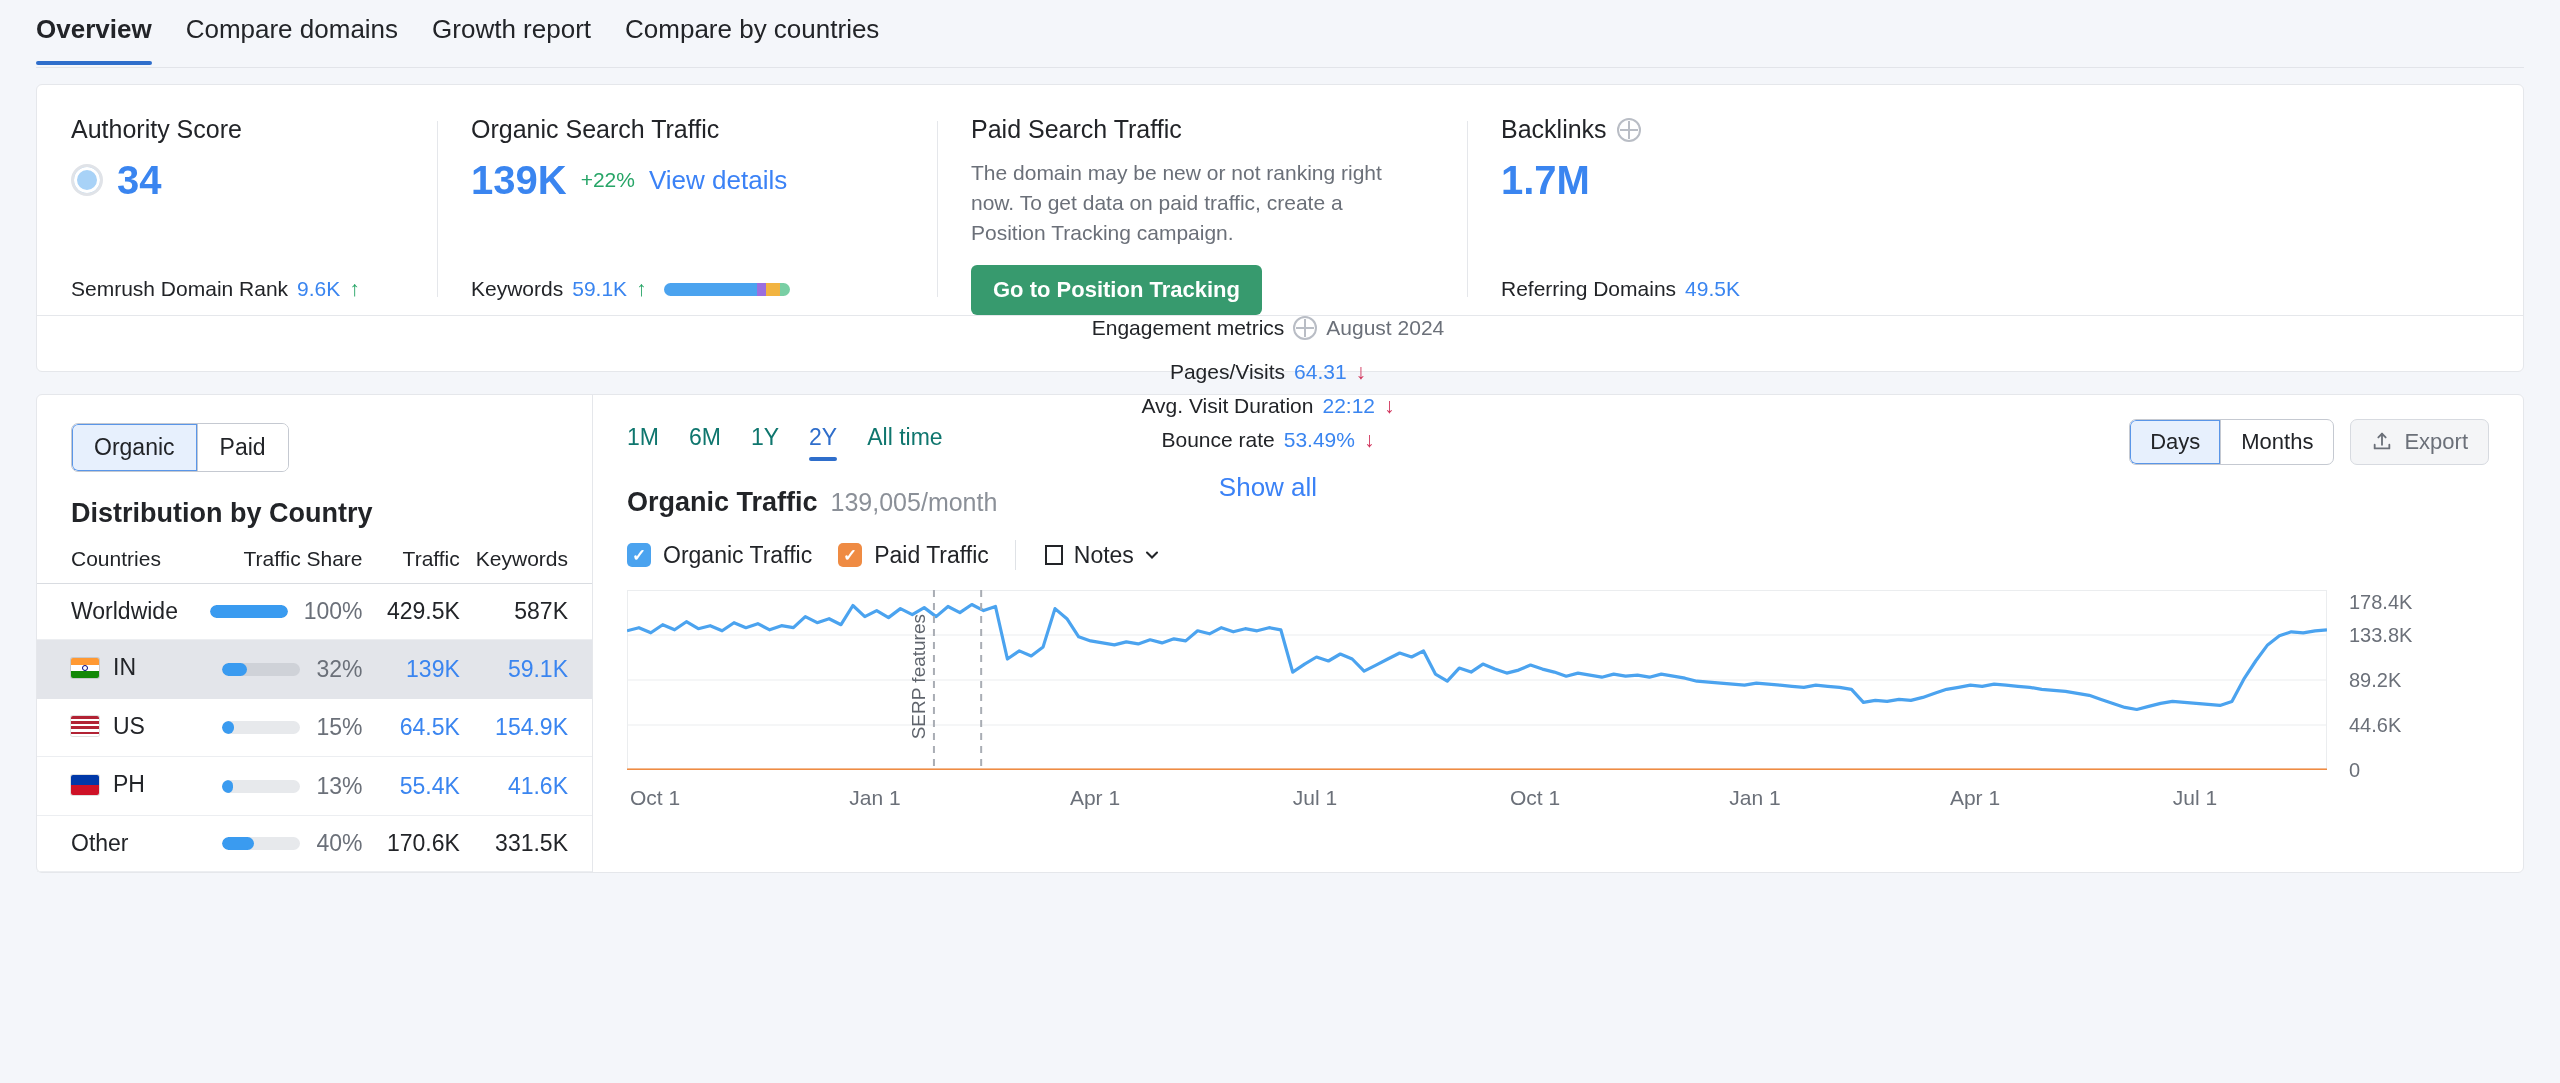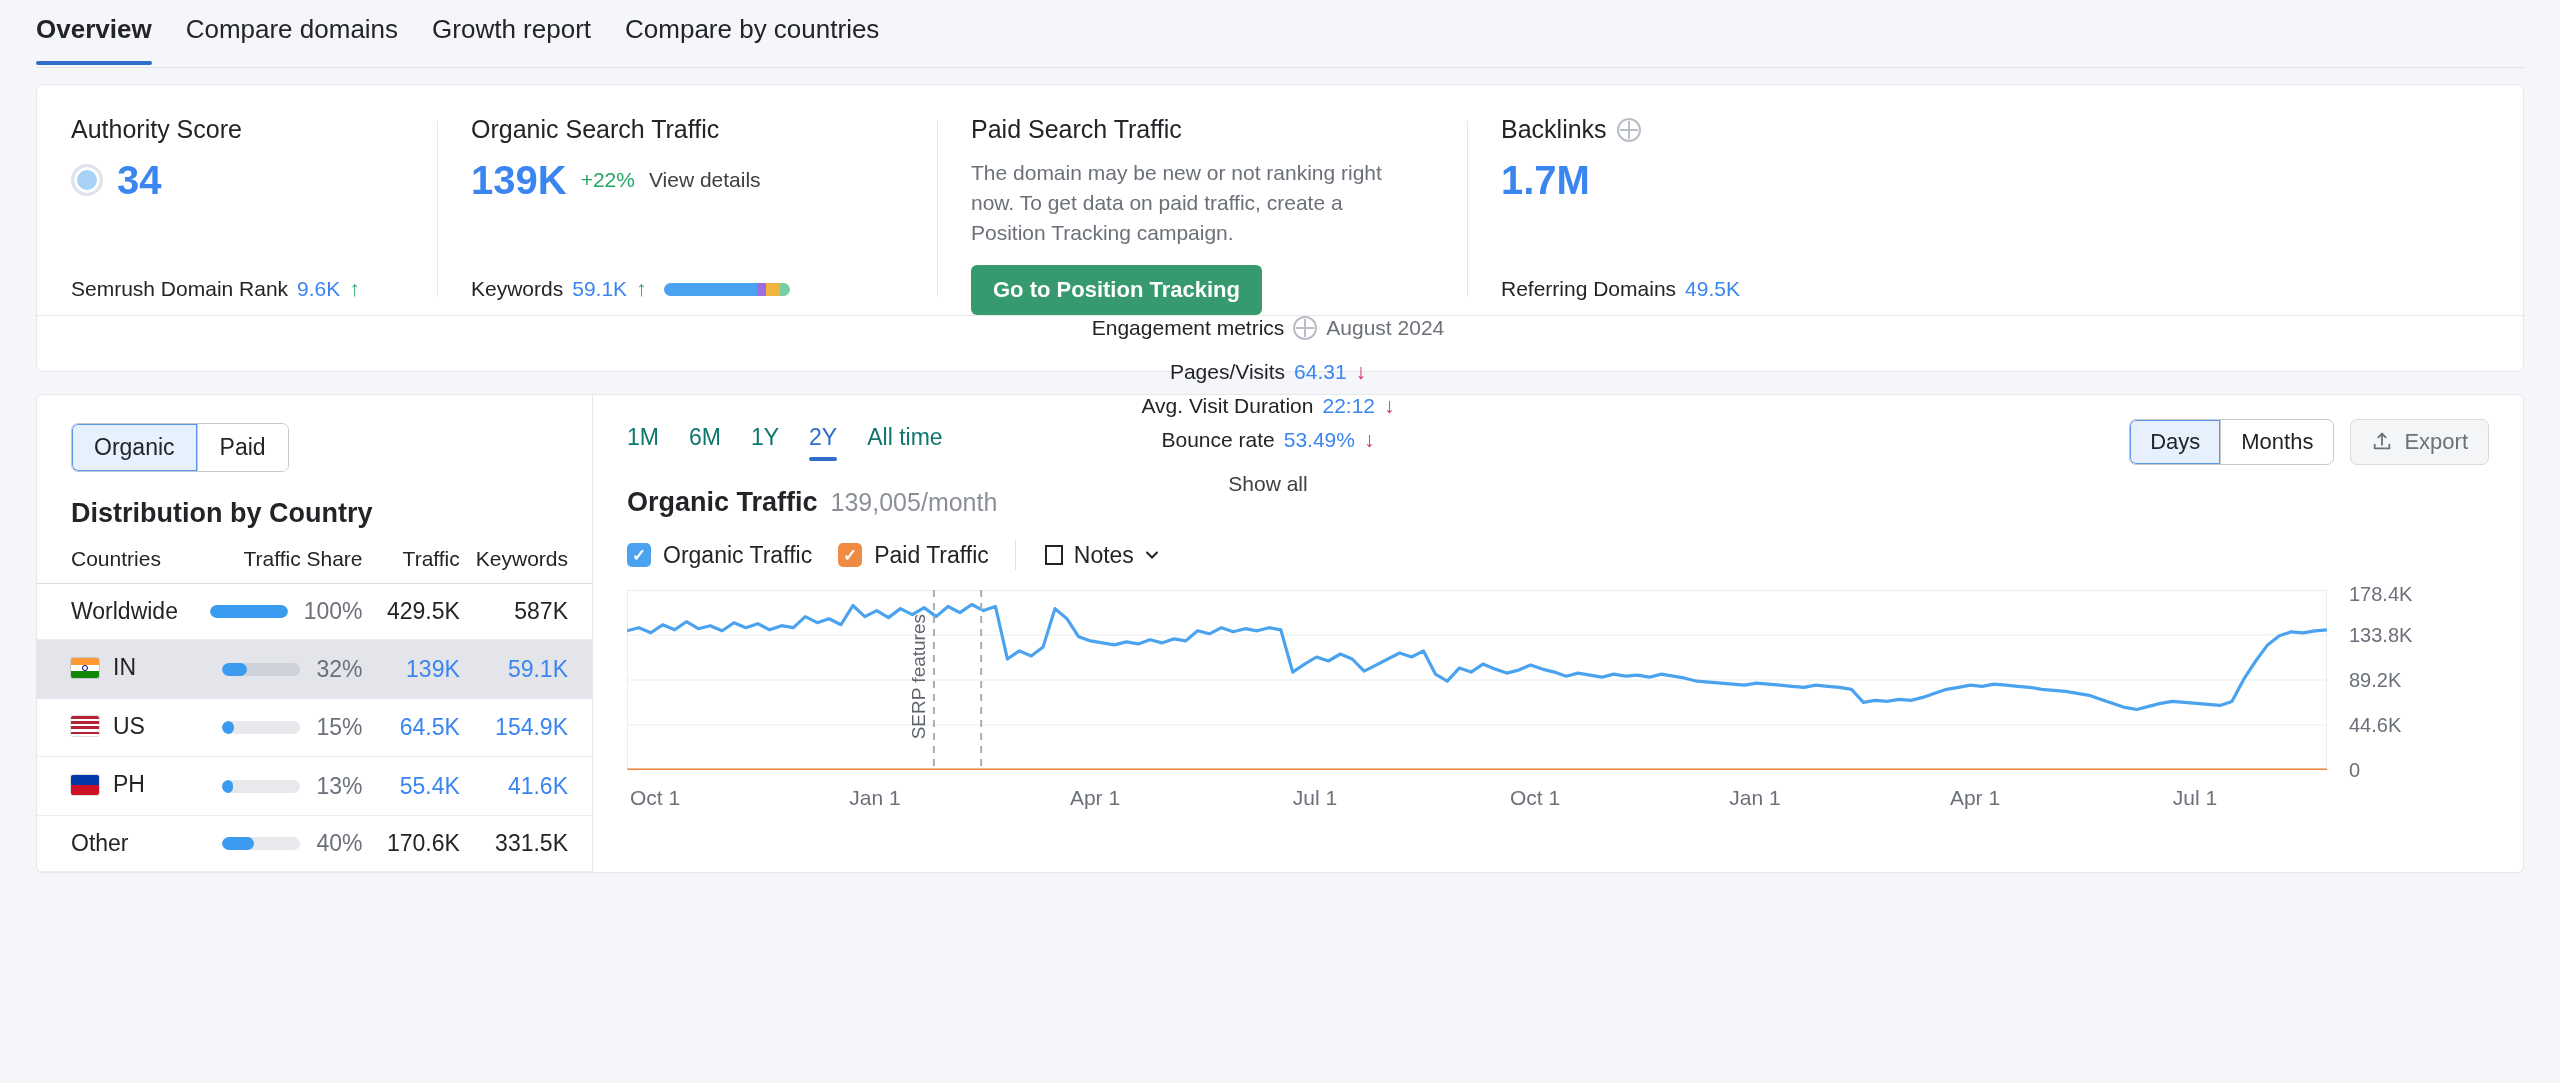--- a/index.html
+++ b/index.html
@@ -85,21 +85,21 @@
     font-size: 40px; font-weight: bold; color: #3a85f0; line-height: 1.1;
   }
   .as-donut {
     width: 32px; height: 32px; border-radius: 50%;
     border: 3px solid #e0e3e8;
     background: #a8d2f7;
     box-shadow: inset 0 0 0 3px #fff;
     flex: 0 0 auto;
   }
   .delta { font-size: 21px; color: #27a567; }
-  .link { font-size: 21px; color: #404040; cursor: pointer; }
+  .link { font-size: 26px; color: #3b82f6; cursor: pointer; }
   .kpi-foot {
     position: absolute; left: 34px; bottom: 14px;
     font-size: 21px; color: #222428;
     display: flex; align-items: center; gap: 9px;
     white-space: nowrap;
   }
   .num-blue { color: #3a85f0; }
   .arr-up { color: #27a567; font-size: 21px; }
   .arr-dn { color: #d1335b; font-size: 21px; }
 
@@ -512,21 +512,21 @@
               <line x1="0" x2="1700" y1="180" y2="180" stroke="#f3d8c4" stroke-width="3"></line>
               <rect x="0.5" y="0.5" width="1699" height="179" fill="none" stroke="#ebedef"></rect>
               <polyline points="0.0,40.8 11.9,37.7 23.8,42.8 35.7,34.7 47.6,39.8 59.4,31.7 71.3,38.7 83.2,35.7 95.1,40.8 107.0,32.7 118.9,37.7 130.8,33.7 142.7,39.8 154.5,35.7 166.4,37.7 178.3,26.6 190.2,32.7 202.1,28.7 214.0,34.7 225.9,15.5 237.8,26.6 249.7,20.6 261.5,27.6 273.4,18.6 285.3,24.6 297.2,17.6 309.1,26.6 321.0,16.5 332.9,22.6 344.8,14.5 356.6,20.6 368.5,16.5 380.4,69.0 392.3,60.9 404.2,66.0 416.1,56.9 428.0,18.6 439.9,28.7 451.7,46.8 463.6,50.9 475.5,52.9 487.4,54.9 499.3,51.9 511.2,53.9 523.1,49.8 535.0,52.9 546.9,48.8 558.7,50.9 570.6,40.8 582.5,43.8 594.4,37.7 606.3,41.8 618.2,38.7 630.1,40.8 642.0,37.7 653.8,39.8 665.7,82.1 677.6,74.1 689.5,67.0 701.4,71.0 713.3,64.0 725.2,69.0 737.1,81.1 749.0,75.1 760.8,69.0 772.7,63.0 784.6,67.0 796.5,60.9 808.4,84.1 820.3,91.2 832.2,78.1 844.1,82.1 855.9,74.1 867.8,79.1 879.7,83.1 891.6,80.1 903.5,75.1 915.4,79.1 927.3,82.1 939.2,86.2 951.0,83.1 962.9,85.2 974.8,87.2 986.7,84.1 998.6,86.2 1010.5,85.2 1022.4,87.2 1034.3,84.1 1046.2,86.2 1058.0,88.2 1069.9,91.2 1081.8,92.2 1093.7,93.2 1105.6,94.2 1117.5,95.2 1129.4,93.2 1141.3,94.2 1153.1,95.2 1165.0,96.3 1176.9,97.3 1188.8,95.2 1200.7,96.3 1212.6,97.3 1224.5,99.3 1236.4,112.4 1248.3,110.4 1260.1,111.4 1272.0,109.4 1283.9,110.4 1295.8,107.4 1307.7,103.3 1319.6,99.3 1331.5,97.3 1343.4,95.2 1355.2,96.3 1367.1,94.2 1379.0,95.2 1390.9,96.3 1402.8,97.3 1414.7,99.3 1426.6,100.3 1438.5,101.3 1450.3,103.3 1462.2,105.3 1474.1,109.4 1486.0,113.4 1497.9,117.4 1509.8,119.5 1521.7,116.4 1533.6,113.4 1545.5,111.4 1557.3,112.4 1569.2,113.4 1581.1,114.4 1593.0,115.4 1604.9,111.4 1616.8,89.2 1628.7,71.0 1640.6,54.9 1652.4,45.8 1664.3,41.8 1676.2,42.8 1688.1,40.8 1700.0,39.8" fill="none" stroke="#4ba3ef" stroke-width="3.2" stroke-linejoin="round"></polyline>
               <polyline points="0.0,180.0 11.9,180.0 23.8,180.0 35.7,180.0 47.6,180.0 59.4,180.0 71.3,180.0 83.2,180.0 95.1,180.0 107.0,180.0 118.9,180.0 130.8,180.0 142.7,180.0 154.5,180.0 166.4,180.0 178.3,180.0 190.2,180.0 202.1,180.0 214.0,180.0 225.9,180.0 237.8,180.0 249.7,180.0 261.5,180.0 273.4,180.0 285.3,180.0 297.2,180.0 309.1,180.0 321.0,180.0 332.9,180.0 344.8,180.0 356.6,180.0 368.5,180.0 380.4,180.0 392.3,180.0 404.2,180.0 416.1,180.0 428.0,180.0 439.9,180.0 451.7,180.0 463.6,180.0 475.5,180.0 487.4,180.0 499.3,180.0 511.2,180.0 523.1,180.0 535.0,180.0 546.9,180.0 558.7,180.0 570.6,180.0 582.5,180.0 594.4,180.0 606.3,180.0 618.2,180.0 630.1,180.0 642.0,180.0 653.8,180.0 665.7,180.0 677.6,180.0 689.5,180.0 701.4,180.0 713.3,180.0 725.2,180.0 737.1,180.0 749.0,180.0 760.8,180.0 772.7,180.0 784.6,180.0 796.5,180.0 808.4,180.0 820.3,180.0 832.2,180.0 844.1,180.0 855.9,180.0 867.8,180.0 879.7,180.0 891.6,180.0 903.5,180.0 915.4,180.0 927.3,180.0 939.2,180.0 951.0,180.0 962.9,180.0 974.8,180.0 986.7,180.0 998.6,180.0 1010.5,180.0 1022.4,180.0 1034.3,180.0 1046.2,180.0 1058.0,180.0 1069.9,180.0 1081.8,180.0 1093.7,180.0 1105.6,180.0 1117.5,180.0 1129.4,180.0 1141.3,180.0 1153.1,180.0 1165.0,180.0 1176.9,180.0 1188.8,180.0 1200.7,180.0 1212.6,180.0 1224.5,180.0 1236.4,180.0 1248.3,180.0 1260.1,180.0 1272.0,180.0 1283.9,180.0 1295.8,180.0 1307.7,180.0 1319.6,180.0 1331.5,180.0 1343.4,180.0 1355.2,180.0 1367.1,180.0 1379.0,180.0 1390.9,180.0 1402.8,180.0 1414.7,180.0 1426.6,180.0 1438.5,180.0 1450.3,180.0 1462.2,180.0 1474.1,180.0 1486.0,180.0 1497.9,180.0 1509.8,180.0 1521.7,180.0 1533.6,180.0 1545.5,180.0 1557.3,180.0 1569.2,180.0 1581.1,180.0 1593.0,180.0 1604.9,180.0 1616.8,180.0 1628.7,180.0 1640.6,180.0 1652.4,180.0 1664.3,180.0 1676.2,180.0 1688.1,180.0 1700.0,180.0" fill="none" stroke="#ef8b43" stroke-width="3" stroke-linejoin="round"></polyline>
               <line x1="306.94444444444446" x2="306.94444444444446" y1="0" y2="180" stroke="#a9adb4" stroke-width="2" stroke-dasharray="7 6"></line>
               <line x1="354.1666666666667" x2="354.1666666666667" y1="0" y2="180" stroke="#a9adb4" stroke-width="2" stroke-dasharray="7 6"></line>
             </svg>
           <div id="serp-ann" style="position: absolute; writing-mode: vertical-rl; transform: rotate(180deg); font-size: 19px; color: rgb(95, 100, 108); left: 280.944px; top: 24px;">SERP features</div>
         </div>
         <div class="ylabels" id="ylabels">
-            <div style="top: 4px;">178.4K</div>
+            <div style="top: 12px;">178.4K</div>
             <div style="top: 45px;">133.8K</div>
             <div style="top: 90px;">89.2K</div>
             <div style="top: 135px;">44.6K</div>
             <div style="top: 180px;">0</div>
           </div>
       </div>
       <div class="xlabels" id="xlabels">
           <div style="left: 28px;">Oct 1</div>
           <div style="left: 248px;">Jan 1</div>
           <div style="left: 468px;">Apr 1</div>

